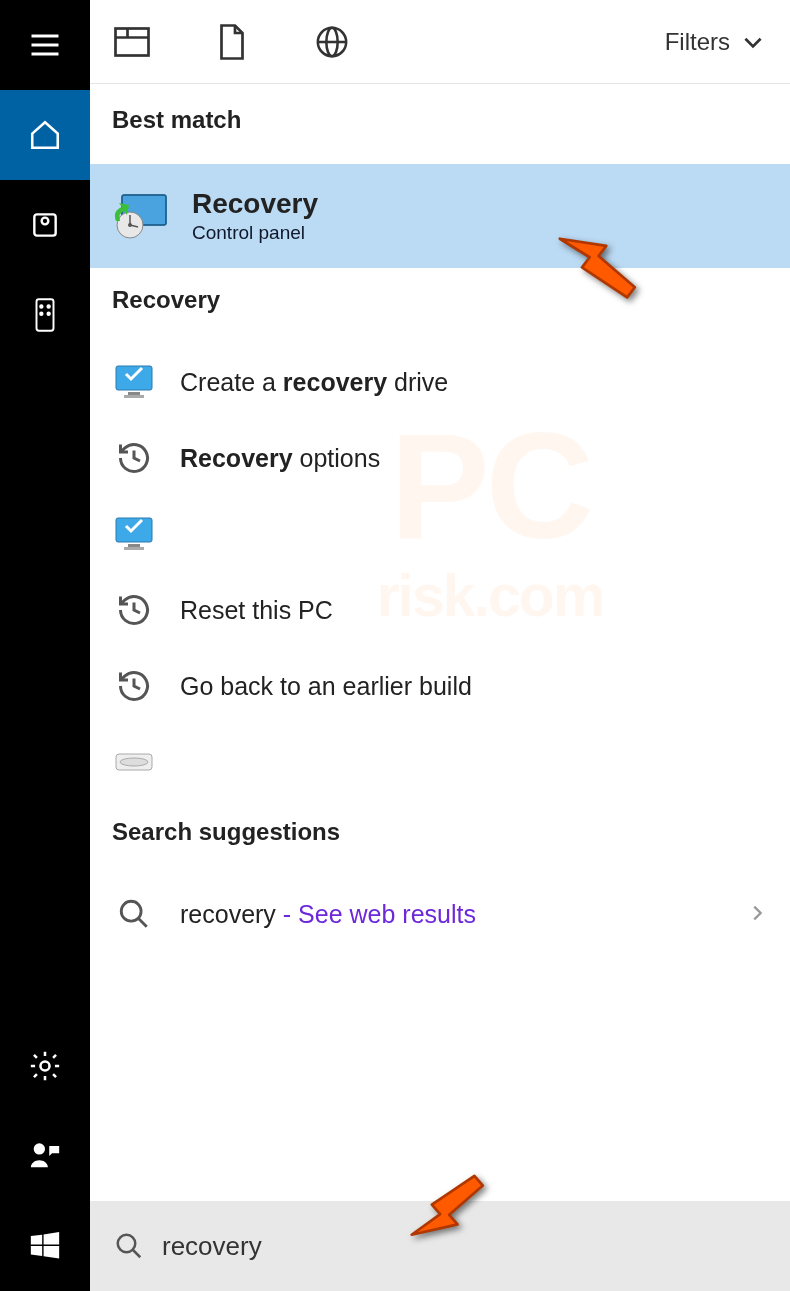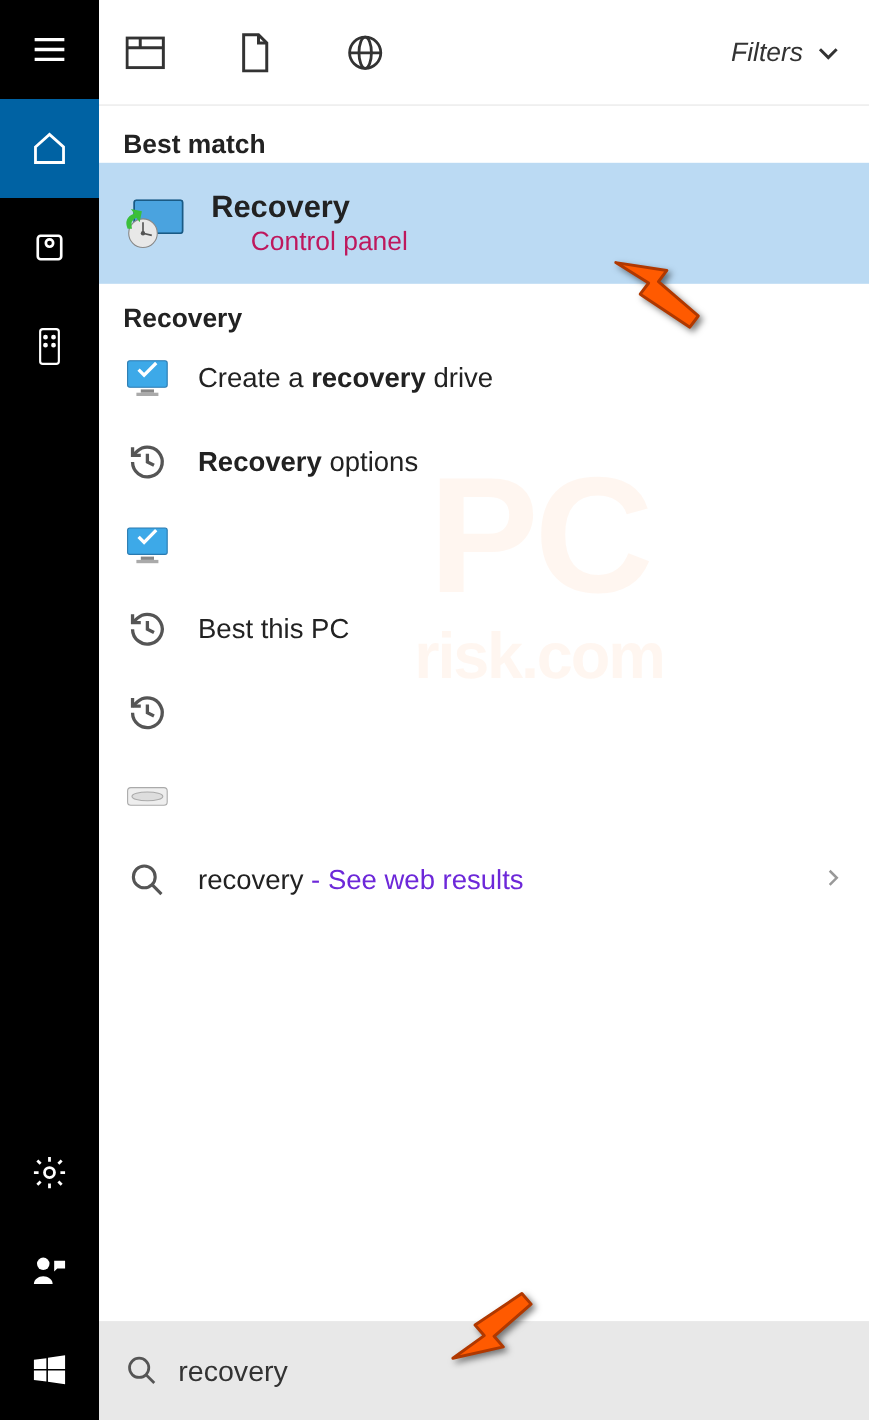--- a/index.html
+++ b/index.html
@@ -30,41 +30,40 @@
   .sidebar .sb-item.active { background: #0062a3; }
   .sidebar .spacer { flex: 1; }
   .main {
     flex: 1;
     display: flex;
     flex-direction: column;
     border-top: 0;
     position: relative;
   }
   .topbar {
-    height: 96px;
+    height: 84px;
     border-bottom: 1px solid #e5e5e5;
     display: flex;
     align-items: center;
     padding: 12px 24px;
-    font-style: italic;
   }
   .top-icons { display: flex; gap: 64px; }
   .top-icon { width: 36px; height: 36px; display:flex; align-items:center; justify-content:center; color:#333; }
   .filters {
     margin-left: auto;
     display: flex;
     align-items: center;
     gap: 10px;
     font-size: 24px;
     color: #333;
   }
   .section-header {
     font-size: 24px;
     font-weight: 600;
-    padding: 22px 22px 2px 22px;
+    padding: 22px 22px 30px 22px;
     color: #222;
   }
   .section-header.settings,
   .section-header.apps,
   .section-header.suggestions { padding-top: 18px; }
   .result {
     display: flex;
     align-items: center;
     padding: 16px 22px;
     gap: 24px;
@@ -78,21 +77,21 @@
   .result .ricon {
     width: 44px; height: 44px;
     display:flex; align-items:center; justify-content:center;
     flex-shrink: 0;
     color:#555;
   }
   .result.best .ricon { width: 56px; height: 56px; }
   .result .rtext { display:flex; flex-direction:column; gap:2px; }
   .result .title { font-size: 25px; color:#222; }
   .result.best .title { font-size: 28px; font-weight: 700; }
-  .result .sub { font-size: 24px; color:#be185d;margin-left:36px; }
+  .result .sub { font-size: 19px; color:#0f172a; }
   .result .title b { font-weight: 700; }
   .chev-right {
     margin-left: auto;
     color:#888;
     font-size: 30px;
   }
   .search-bar {
     margin-top: auto;
     height: 90px;
     background: #e8e8e8;
@@ -278,43 +277,45 @@
   </div>
 
   <div class="result">
     <div class="ricon">
       <svg width="36" height="36" viewBox="0 0 24 24" fill="none" stroke="#555" stroke-width="2">
           <path d="M3 12a9 9 0 1 0 3-6.7L3 8"></path>
           <polyline points="3 3 3 8 8 8"></polyline>
           <polyline points="12 7 12 12 16 14"></polyline>
         </svg>
     </div>
-    <span class="title">Best this PC</span>
+    <span class="title">Reset this PC</span>
   </div>
 
   <div class="result">
     <div class="ricon">
       <svg width="36" height="36" viewBox="0 0 24 24" fill="none" stroke="#555" stroke-width="2">
           <path d="M3 12a9 9 0 1 0 3-6.7L3 8"></path>
           <polyline points="3 3 3 8 8 8"></polyline>
           <polyline points="12 7 12 12 16 14"></polyline>
         </svg>
     </div>
+    <span class="title">Go back to an earlier build</span>
   </div>
 
 
   <div class="result">
     <div class="ricon">
       <svg width="40" height="24" viewBox="0 0 40 24">
           <rect x="2" y="4" width="36" height="16" rx="3" fill="#eee" stroke="#aaa"></rect>
           <ellipse cx="20" cy="12" rx="14" ry="4" fill="#ddd" stroke="#aaa"></ellipse>
         </svg>
     </div>
   </div>
 
+  <div class="section-header suggestions">Search suggestions</div>
 
   <div class="result">
     <div class="ricon">
       <svg width="34" height="34" viewBox="0 0 24 24" fill="none" stroke="#555" stroke-width="2">
           <circle cx="10" cy="10" r="7"></circle>
           <line x1="21" y1="21" x2="15" y2="15"></line>
         </svg>
     </div>
     <span class="title"><span>recovery</span><span style="color:#6d28d9"> - See web results</span></span>
     <span class="chev-right">

